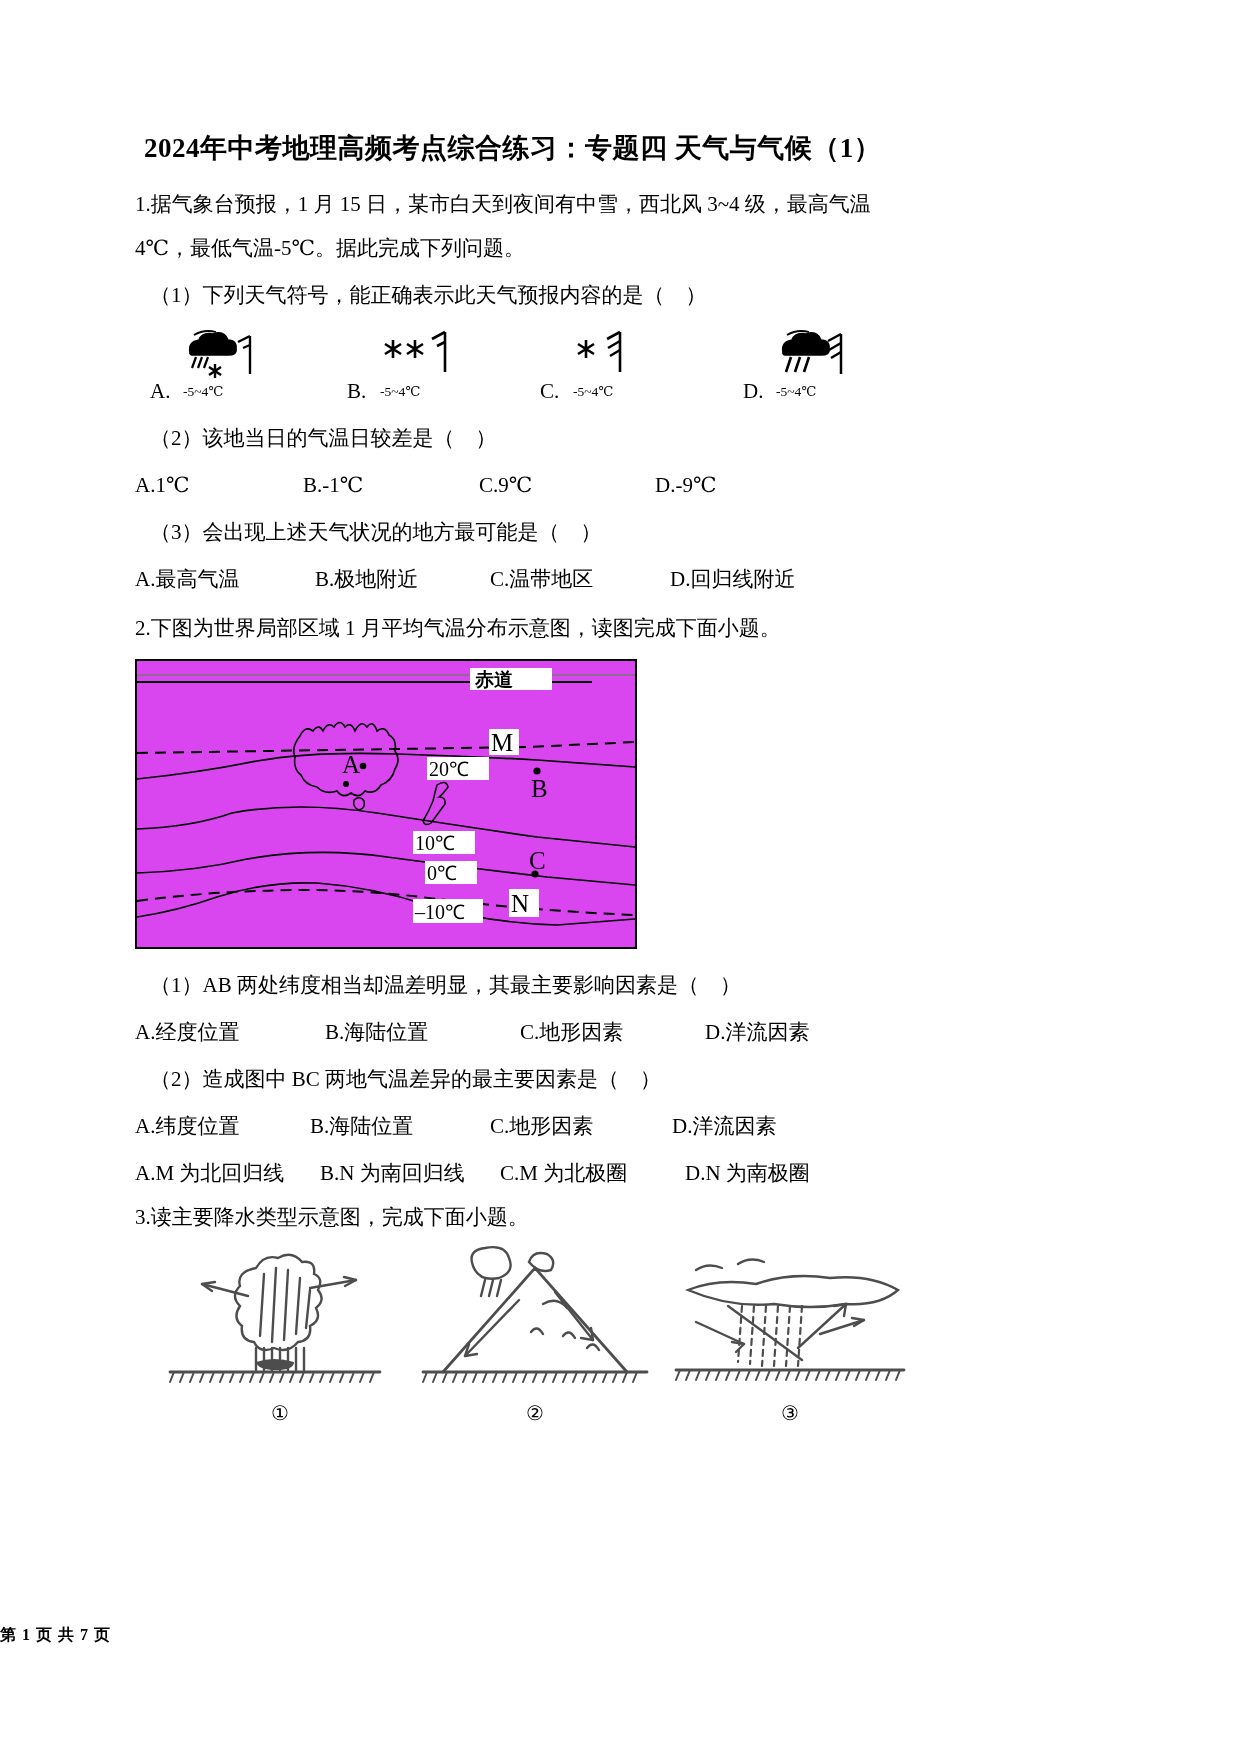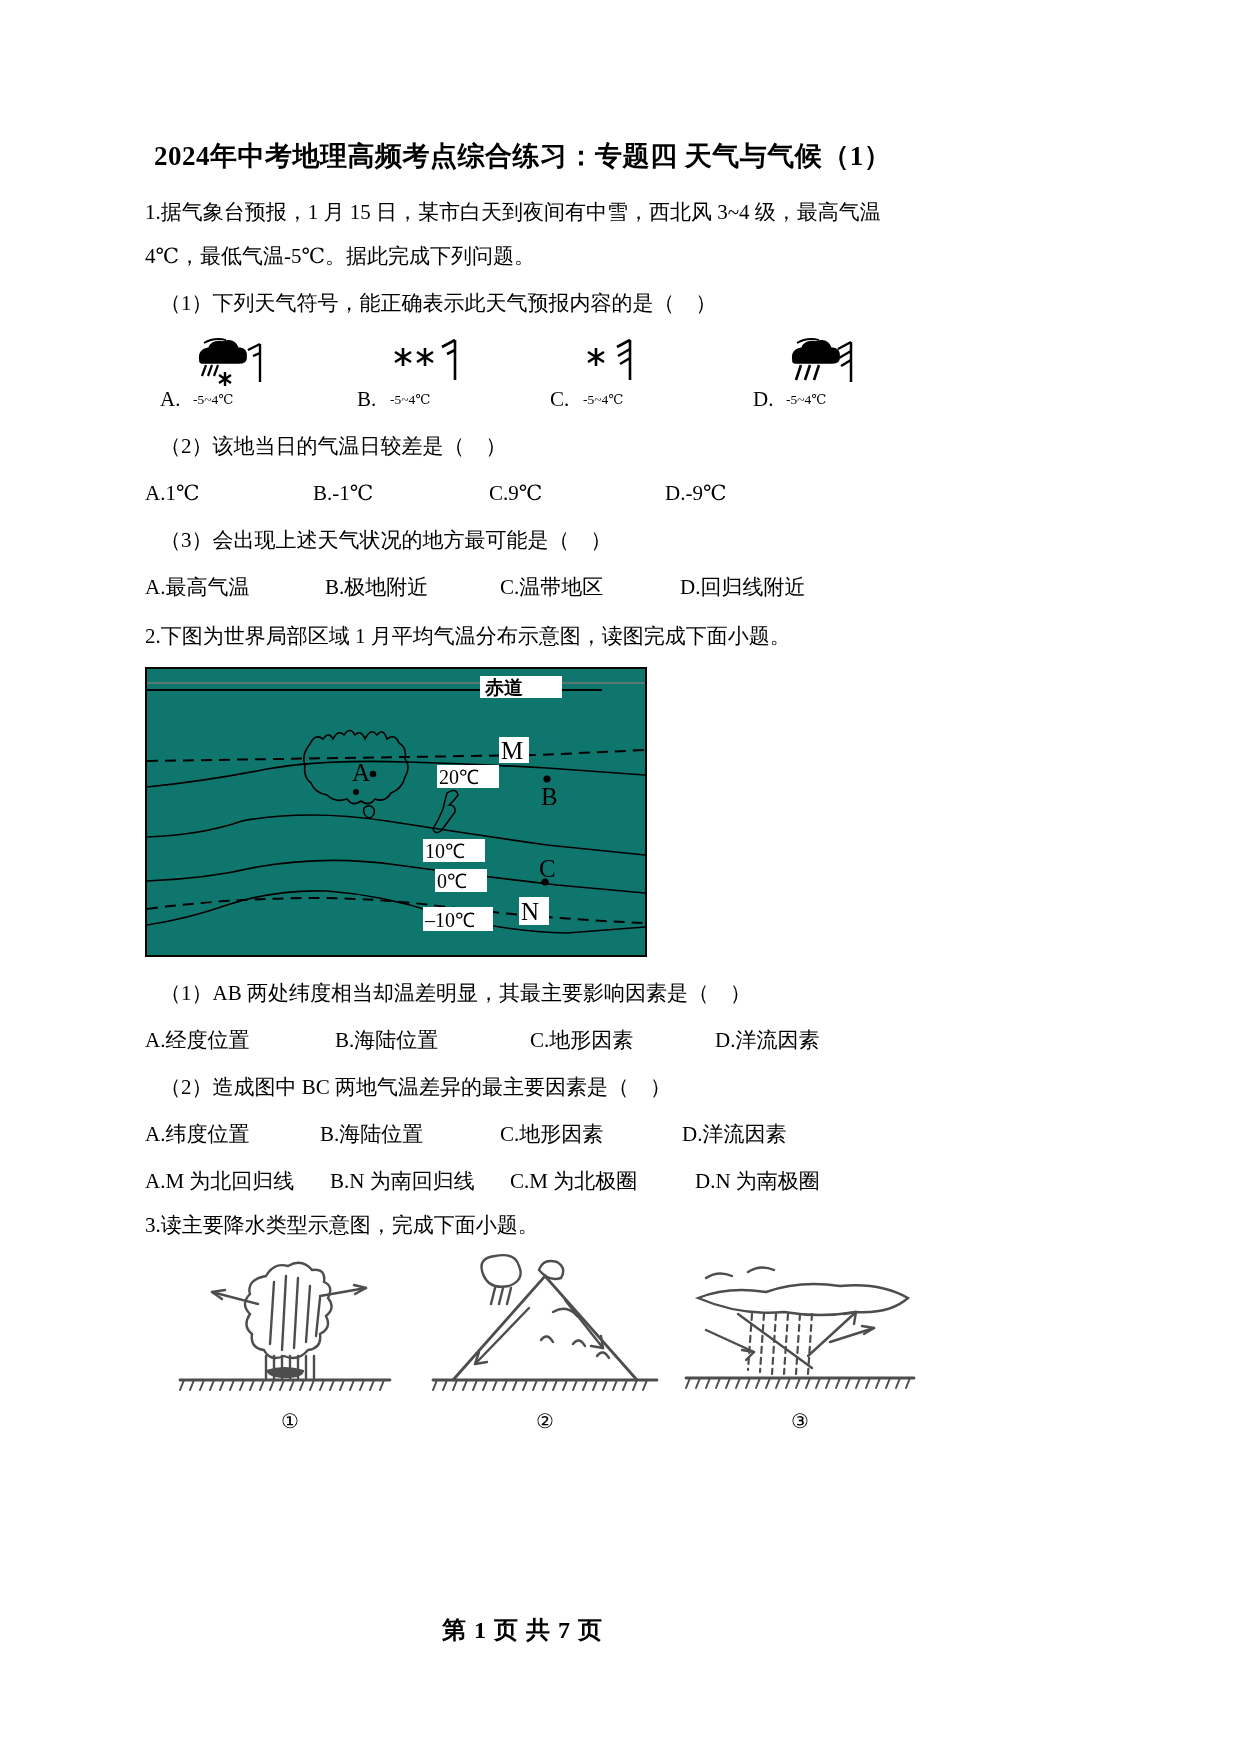--- a/index.html
+++ b/index.html
@@ -14,22 +14,21 @@
     font-family: "Liberation Serif", "DejaVu Serif", serif;
     color: #000000;
     position: relative;
     overflow: hidden;
   }
   .page {
     position: relative;
     width: 1025px;
     height: 1754px;
     box-sizing: border-box;
-    padding: 12px 135px;
-    margin-left: 10px;
+    padding: 4px 135px;
   }
   
   .doc-title {
     text-align: center;
     font-size: 27px;
     font-weight: bold;
     letter-spacing: 0.5px;
     margin: 0;
     padding-top: 128px;
     line-height: 1.25;
@@ -107,21 +106,21 @@
 
   
   .map-fig {
     position: relative;
     margin-top: 20px;
     width: 502px;
     margin-left: 0;
     height: 290px;
     border: 2px solid #000;
     box-sizing: border-box;
-    background: #0f766e;
+    background: #d946ef;
   }
   .map-fig svg { display: block; }
 
   
   .rain-fig {
     position: relative;
     margin-top: 16px;
     height: 175px;
     width: 810px;
   }
@@ -140,22 +139,21 @@
     font-size: 20px;
     line-height: 1;
   }
 
   
   .footer {
     position: absolute;
     left: 0;
     right: 0;
     bottom: 108px;
-    text-align: center;
-    font-size: 24px;
+    font-size: 16px;
     font-weight: bold;
     letter-spacing: 1px;
   }
 </style>
 </head>
 <body>
 
 <div class="page">
 
   <h1 class="doc-title">2024年中考地理高频考点综合练习：专题四 天气与气候（1）</h1>

